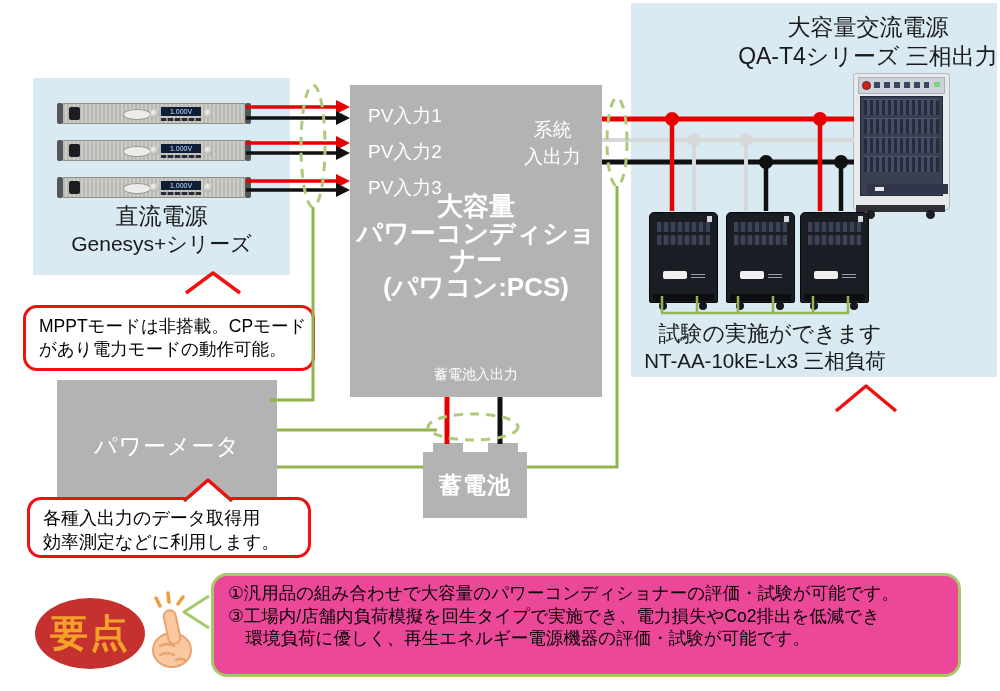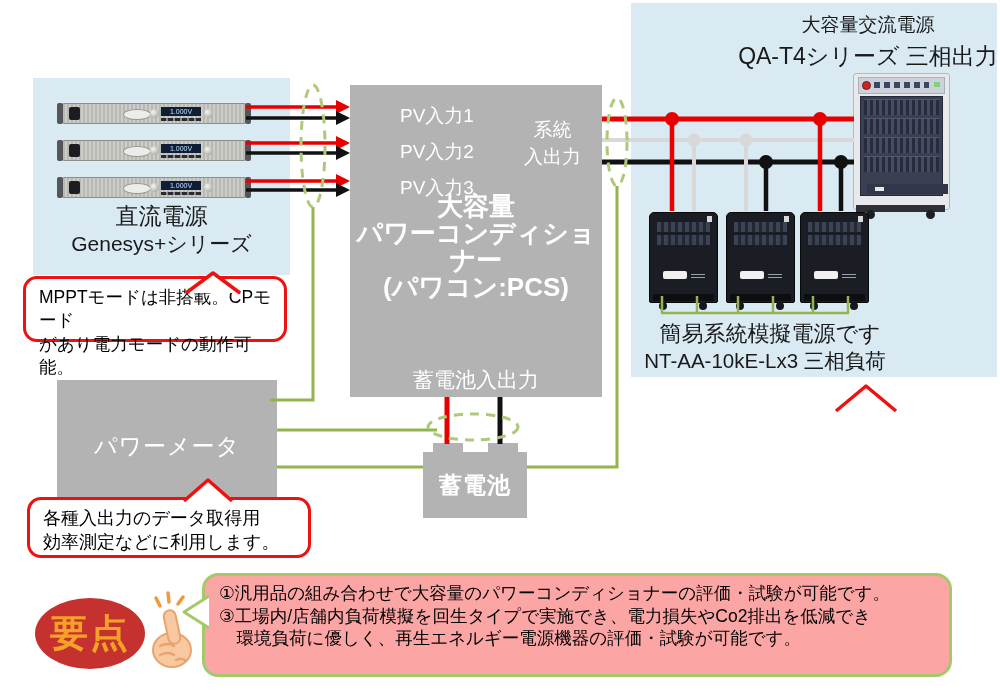--- a/index.html
+++ b/index.html
@@ -8,46 +8,46 @@
   .abs{position:absolute;}
   .pre{white-space:pre-line;}
   
   .panel-dc{left:33px;top:78px;width:257px;height:197px;background:#d9eaf3;}
   .panel-ac{left:631px;top:3px;width:366px;height:374px;background:#d9eaf3;}
   .box-pcs{left:350px;top:85px;width:252px;height:312px;background:#b3b3b3;}
   .box-meter{left:57px;top:380px;width:220px;height:133px;background:#b3b3b3;
              display:flex;align-items:center;justify-content:center;}
   .box-meter span{color:#fff;font-size:23px;letter-spacing:1px;}
   
-  .pv-label{left:368px;width:120px;color:#fff;font-size:19px;margin-left:32px;}
+  .pv-label{left:368px;width:120px;color:#fff;font-size:19px;}
   .pv1{top:103px}.pv2{top:139px}.pv3{top:175px}
   .grid-io{left:505px;top:116px;width:95px;text-align:center;color:#fff;font-size:19px;line-height:27px;}
   .pcs-title{left:352px;top:193px;width:248px;text-align:center;color:#fff;font-weight:bold;
              font-size:26px;line-height:27px;}
-  .battery-io{left:352px;top:366px;width:248px;text-align:center;color:#fff;font-size:21px;}
+  .battery-io{left:352px;top:366px;width:248px;text-align:center;color:#fff;font-size:14px;}
   
   .dc-title{left:33px;top:201px;width:257px;text-align:center;font-size:23px;}
   .dc-sub{left:33px;top:230px;width:257px;text-align:center;font-size:21px;}
-  .ac-title{left:742px;top:12px;width:252px;text-align:center;font-size:19px;}
+  .ac-title{left:742px;top:12px;width:252px;text-align:center;font-size:23px;}
   .ac-sub{left:726px;top:41px;width:284px;text-align:center;font-size:23px;}
   .loads-title{left:630px;top:319px;width:280px;text-align:center;font-size:22px;}
   .loads-sub{left:615px;top:347px;width:300px;text-align:center;font-size:20.5px;}
   
   .battery-body{left:423px;top:452px;width:104px;height:66px;background:#b3b3b3;
                 display:flex;align-items:center;justify-content:center;}
   .battery-body span{color:#fff;font-size:23px;font-weight:bold;letter-spacing:1px;}
   .battery-term{top:443px;width:30px;height:11px;background:#b3b3b3;}
   .bt1{left:433px}.bt2{left:488px}
   
   .bubble{background:#fff;border:3.5px solid #ee1111;border-radius:14px;box-sizing:border-box;
           font-size:17.5px;line-height:1.33;color:#000;}
-  .bubble-mppt{left:23px;top:276px;width:264px;height:66px;padding:7px 2px 7px 13px;}
+  .bubble-mppt{left:23px;top:305px;width:292px;height:66px;padding:7px 2px 7px 13px;}
   .bubble-meter{left:27px;top:497px;width:284px;height:61px;padding:7px 8px 7px 13px;font-size:18px;}
   .bubble-grid{left:633px;top:407px;width:361px;height:97px;padding:6px 8px 6px 12px;font-size:18px;line-height:1.22;}
-  .bubble-key{left:202px;top:573px;width:750px;height:104px;background:#fca5a5;border:3px solid #a6c86a;
+  .bubble-key{left:211px;top:573px;width:750px;height:104px;background:#ec4899;border:3px solid #a6c86a;
               border-radius:16px;box-sizing:border-box;padding:6px 8px 6px 14px;}
   .key-line{font-size:17.5px;line-height:22.5px;color:#000;}
   
   .badge{left:35px;top:598px;width:110px;height:71px;background:#c5312e;border-radius:50%;
          display:flex;align-items:center;justify-content:center;}
   .badge span{color:#f3a129;font-size:38px;font-weight:bold;letter-spacing:2px;}
   
   .psu{left:62px;width:182px;height:19px;border:1px solid #8f8f89;border-radius:2px;
        background:repeating-linear-gradient(90deg,#b9b9b3 0 2px,#cdcdc7 2px 4px);}
   .u1{top:103px}.u2{top:140px}.u3{top:177px}
@@ -190,21 +190,21 @@
     <span class="load-logo"></span>
     <span class="load-logo-lines"></span>
     <span class="load-base"></span>
   </div>
   <div class="abs lcaster" style="left:659px"></div>
   <div class="abs lcaster" style="left:699px"></div>
   <div class="abs lcaster" style="left:736px"></div>
   <div class="abs lcaster" style="left:776px"></div>
   <div class="abs lcaster" style="left:810px"></div>
   <div class="abs lcaster" style="left:850px"></div>
-  <div class="abs loads-title">簡易系統模擬電源です</div>
+  <div class="abs loads-title">試験の実施ができます</div>
   <div class="abs loads-sub">NT-AA-10kE-Lx3  三相負荷</div>
 
   <div class="abs box-meter">
     <span>パワーメータ</span>
   </div>
 
   <div class="abs battery-term bt1"></div>
   <div class="abs battery-term bt2"></div>
   <div class="abs battery-body">
     <span>蓄電池</span>

